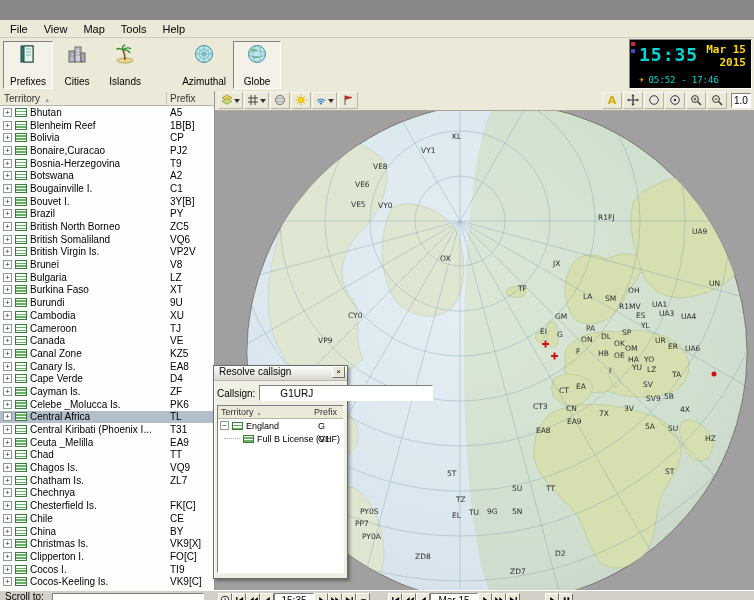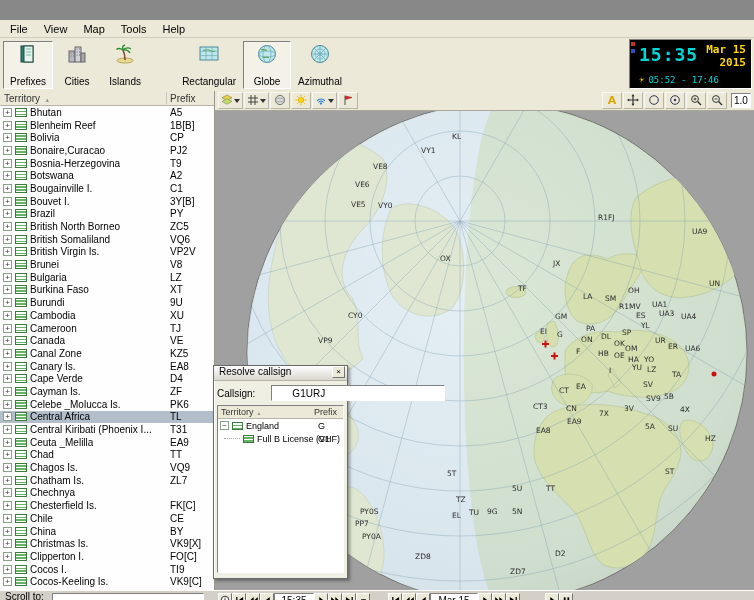--- a/index.html
+++ b/index.html
@@ -83,21 +83,21 @@
   .dialog { position:absolute; left:213px; top:345px; width:135px; height:214px;
     background:#f0efe4; border:1px solid #6a6a6a;
     box-shadow:1px 1px 0 #fff inset, 2px 2px 3px rgba(0,0,0,0.35); }
   .dlg-title { height:15px; background:linear-gradient(#fefefe,#d9d7cf);
     display:flex; padding:0 2px 0 5px; font-size:10px;
     border-bottom:1px solid #b8b4a8; }
   .dlg-close { margin-left:auto; width:13px; height:12px; border:1px solid;
     border-color:#fff #707070 #707070 #fff; background:#ece9d8; font-size:8px;
     line-height:10px; text-align:center; }
   .dlg-body { padding:4px 3px 3px 3px; }
-  .callsign-row { display:flex; align-items:center; gap:16px; font-size:10px; }
+  .callsign-row { display:flex; align-items:center; gap:4px; font-size:10px; }
   .callsign-input { flex:1; height:16px; border:1px solid; border-color:#808080 #fff #fff #808080;
     background:#fff; font-size:10px; padding:0 20px; font-family:"Liberation Sans",sans-serif; }
   .dlg-list { margin-top:4px; height:168px; border:1px solid;
     border-color:#808080 #fff #fff #808080; background:#fff; overflow:hidden; position:relative; }
   .dlg-list-header { height:13px; background:#ece9d8; border-bottom:1px solid #b8b4a8;
     font-size:9px; color:#333; position:relative; display:flex; align-items:center; }
   .dlh-territory { padding-left:3px; }
   .dlh-territory::after { content:"▲"; font-size:5px; color:#999; margin-left:3px; }
   .dlh-prefix { position:absolute; left:96px; }
   .drow { height:13px; display:flex; align-items:center; position:relative;
@@ -166,49 +166,39 @@
             <path d="M11 17C11 12 10 9 9 7" stroke="#7a4a28" stroke-width="1.6" fill="none"></path>
             <path d="M9 7C6 5 4 5 2.5 6.5 M9 7C8 4 9 2.5 11 2 M9 7C12 4.5 15 4.5 17 6 M9 7C12 6.5 15 8 16 10" stroke="#2e8b2e" stroke-width="1.4" fill="none"></path>
           </svg>
         </span>
         <span class="tb-label">Islands</span>
       </div>
       <div class="tb-spacer"></div>
       <div class="tb-btn">
         <span class="tb-icon">
           <svg width="22" height="22" viewBox="0 0 22 22">
-            <rect x="2" y="4" width="18" height="13" fill="#bfe6ea" stroke="#4a8a9a"></rect>
-            <path d="M2 8.3h18M2 12.6h18M8 4v13M14 4v13" stroke="#6aacb8" stroke-width="0.7"></path>
-            <path d="M5 7c2 1 4-1 6 0s4 2 6 1" stroke="#58a058" fill="none" stroke-width="1"></path>
+            <circle cx="11" cy="11" r="8.5" fill="#bfe6ea" stroke="#4a8a9a"></circle>
+            <circle cx="11" cy="11" r="5" fill="none" stroke="#6aacb8" stroke-width="0.7"></circle>
+            <circle cx="11" cy="11" r="2" fill="none" stroke="#6aacb8" stroke-width="0.7"></circle>
+            <path d="M11 2.5v17M2.5 11h17M5 5l12 12M17 5L5 17" stroke="#6aacb8" stroke-width="0.7"></path>
           </svg>
         </span>
-        <span class="tb-label">Rectangular</span>
+        <span class="tb-label">Azimuthal</span>
       </div>
       <div class="tb-btn pressed">
         <span class="tb-icon">
           <svg width="22" height="22" viewBox="0 0 22 22">
             <circle cx="11" cy="11" r="8.5" fill="#bfe6ea" stroke="#4a8a9a"></circle>
             <ellipse cx="11" cy="11" rx="4" ry="8.5" fill="none" stroke="#6aacb8" stroke-width="0.7"></ellipse>
             <ellipse cx="11" cy="11" rx="8.5" ry="3" fill="none" stroke="#6aacb8" stroke-width="0.7"></ellipse>
             <path d="M5 7c2-1.5 4 1 6 0" stroke="#58a058" stroke-width="1.2" fill="none"></path>
             <path d="M7 14c2 1 4-0.5 6 0.5" stroke="#58a058" stroke-width="1.2" fill="none"></path>
           </svg>
         </span>
         <span class="tb-label">Globe</span>
-      </div>
-      <div class="tb-btn">
-        <span class="tb-icon">
-          <svg width="22" height="22" viewBox="0 0 22 22">
-            <circle cx="11" cy="11" r="8.5" fill="#bfe6ea" stroke="#4a8a9a"></circle>
-            <circle cx="11" cy="11" r="5" fill="none" stroke="#6aacb8" stroke-width="0.7"></circle>
-            <circle cx="11" cy="11" r="2" fill="none" stroke="#6aacb8" stroke-width="0.7"></circle>
-            <path d="M11 2.5v17M2.5 11h17M5 5l12 12M17 5L5 17" stroke="#6aacb8" stroke-width="0.7"></path>
-          </svg>
-        </span>
-        <span class="tb-label">Azimuthal</span>
       </div>
     </div>
 
   <div class="clock">
     <div class="clock-strip">
       <i style="background:#c03030"></i>
       <i style="background:#3050c0"></i>
     </div>
     <div class="clock-time">15:35</div>
     <div class="clock-date">Mar 15</div>

